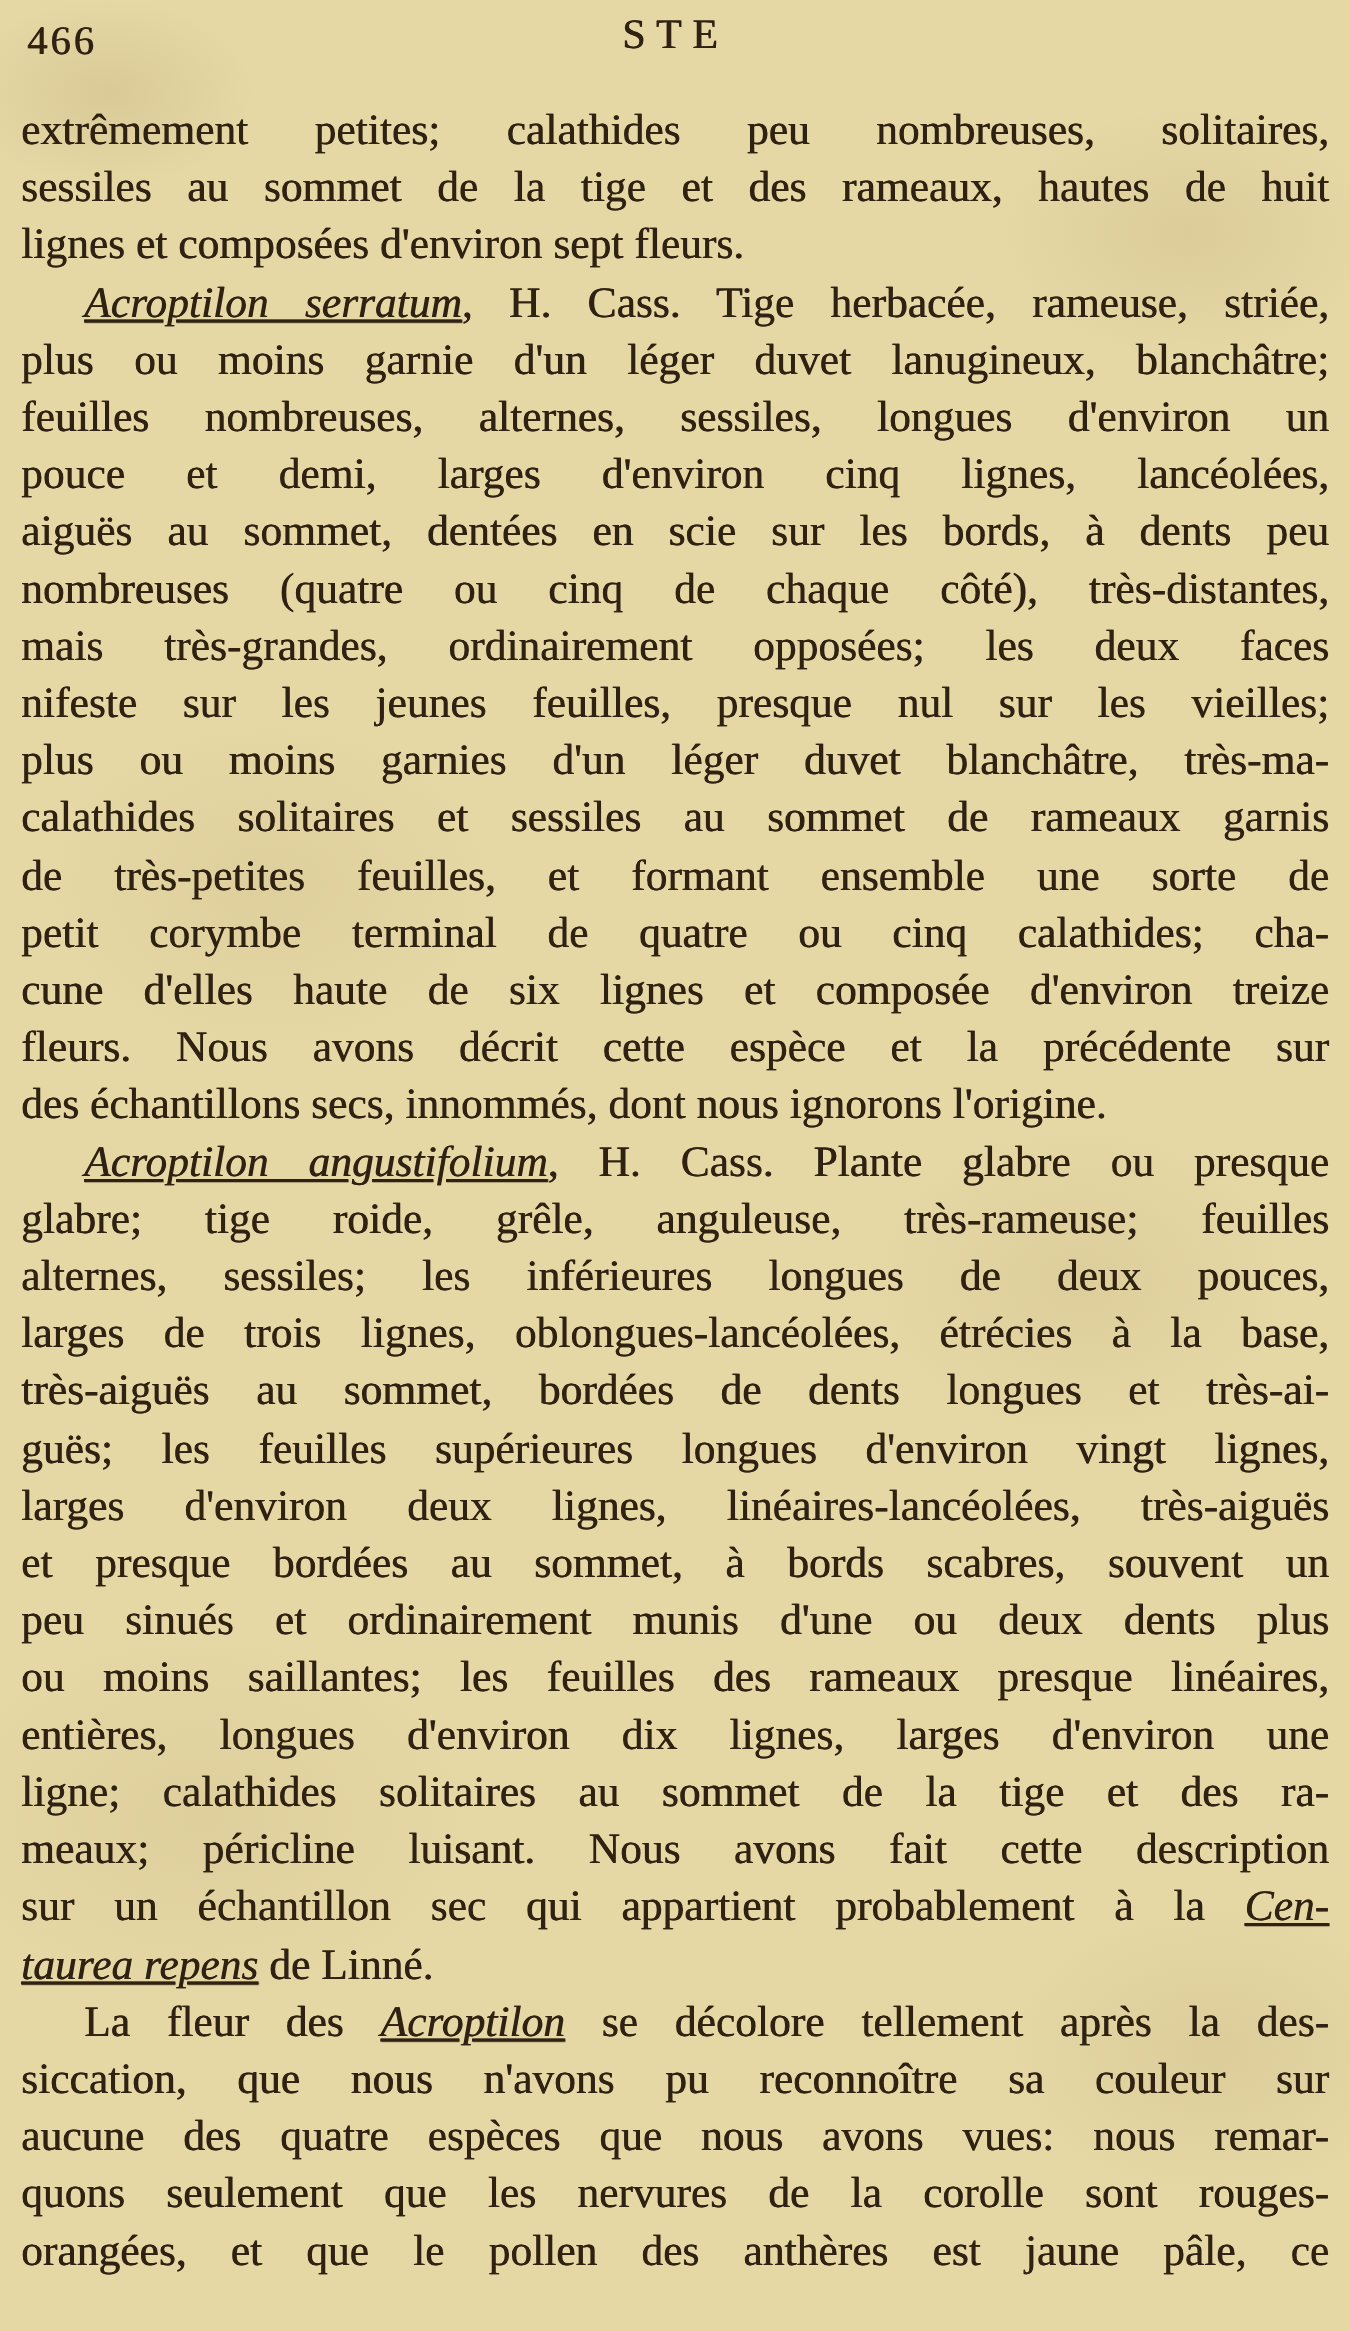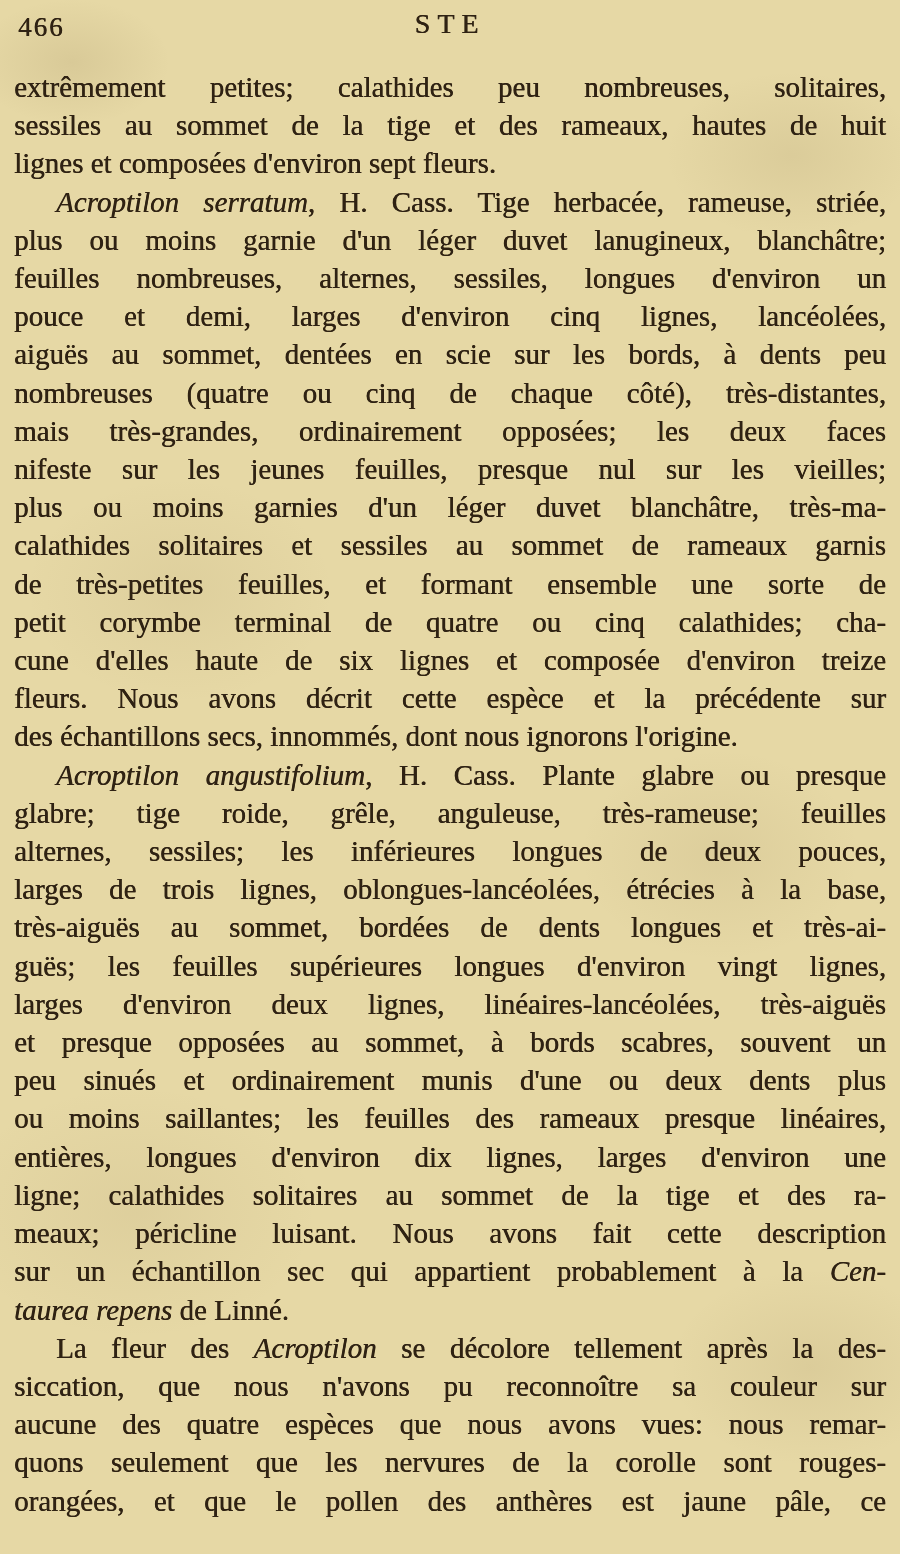--- a/index.html
+++ b/index.html
@@ -54,21 +54,21 @@
     line-height: 38.2px;
     text-shadow: 0.4px 0.2px 0 currentColor;
   }
   .line {
     text-align: justify;
     text-align-last: justify;
     white-space: normal;
   }
   .line.end { text-align-last: left; }
   .line.indent { text-indent: 42px; }
-  .it { font-style: italic; }
+  .it { font-style: italic; text-decoration: underline; }
 </style>
 </head>
 <body>
 
 <div class="book-page">
   <div class="page-header">
     <span class="page-number">466</span>
     <span class="running-header">STE</span>
   </div>
   <div class="page-body">
@@ -95,21 +95,21 @@
         <div class="line end"><span>des échantillons secs, innommés, dont nous ignorons l'origine.</span></div>
       </div>
       <div>
         <div class="line indent"><span class="it">Acroptilon angustifolium</span><span>, H. Cass. Plante glabre ou presque</span></div>
         <div class="line"><span>glabre; tige roide, grêle, anguleuse, très-rameuse; feuilles</span></div>
         <div class="line"><span>alternes, sessiles; les inférieures longues de deux pouces,</span></div>
         <div class="line"><span>larges de trois lignes, oblongues-lancéolées, étrécies à la base,</span></div>
         <div class="line"><span>très-aiguës au sommet, bordées de dents longues et très-ai-</span></div>
         <div class="line"><span>guës; les feuilles supérieures longues d'environ vingt lignes,</span></div>
         <div class="line"><span>larges d'environ deux lignes, linéaires-lancéolées, très-aiguës</span></div>
-        <div class="line"><span>et presque opposées au sommet, à bords scabres, souvent un</span></div>
+        <div class="line"><span>et presque bordées au sommet, à bords scabres, souvent un</span></div>
         <div class="line"><span>peu sinués et ordinairement munis d'une ou deux dents plus</span></div>
         <div class="line"><span>ou moins saillantes; les feuilles des rameaux presque linéaires,</span></div>
         <div class="line"><span>entières, longues d'environ dix lignes, larges d'environ une</span></div>
         <div class="line"><span>ligne; calathides solitaires au sommet de la tige et des ra-</span></div>
         <div class="line"><span>meaux; péricline luisant. Nous avons fait cette description</span></div>
         <div class="line"><span>sur un échantillon sec qui appartient probablement à la </span><span class="it">Cen-</span></div>
         <div class="line end"><span class="it">taurea repens</span><span> de Linné.</span></div>
       </div>
       <div>
         <div class="line indent"><span>La fleur des </span><span class="it">Acroptilon</span><span> se décolore tellement après la des-</span></div>

